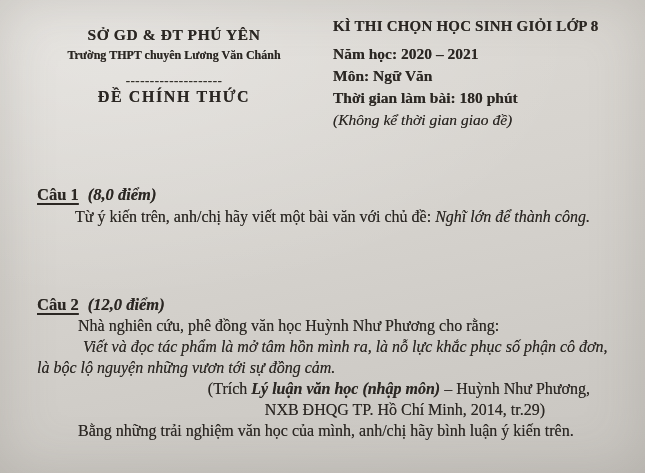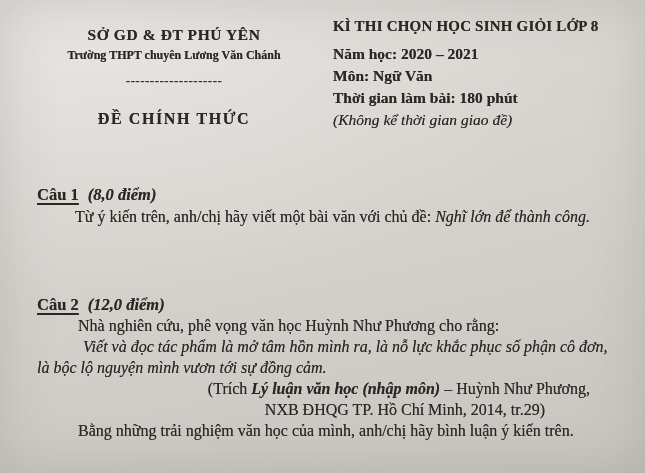--- a/index.html
+++ b/index.html
@@ -17,21 +17,21 @@
   }
   .bold{font-weight:bold;}
   .italic{font-style:italic;}
   .bold-italic{font-weight:bold;font-style:italic;}
 
   
   .head-left{position:absolute;left:28px;top:24px;width:292px;text-align:center;}
   .hl-dept{font-size:15.5px;font-weight:bold;letter-spacing:0.6px;line-height:21px;}
   .hl-school{font-size:12px;font-weight:bold;line-height:21px;}
   .hl-dashes{font-size:13px;font-weight:bold;line-height:14px;margin-top:8px;letter-spacing:0.5px;color:#333029;}
-  .hl-exam{font-size:16px;font-weight:bold;letter-spacing:1.6px;line-height:17px;margin-top:22px;}
+  .hl-exam{font-size:16px;font-weight:bold;letter-spacing:1.6px;line-height:17px;margin-top:0;}
 
   
   .head-right{position:absolute;left:333px;top:16px;width:302px;}
   .hr-title{font-size:15px;font-weight:bold;line-height:21px;letter-spacing:0.2px;white-space:nowrap;}
   .hr-sub{margin-top:6px;}
   .hr-sub > div{font-size:15.5px;line-height:22px;white-space:nowrap;}
 
   
   .qblock{position:absolute;left:37px;width:580px;font-size:16px;}
   .q1{top:184px;}
@@ -77,23 +77,23 @@
     </div>
     <div class="indent38">
       <span>Từ ý kiến trên, anh/chị hãy viết một bài văn với chủ đề: </span><span class="italic">Nghĩ lớn để thành công.</span>
     </div>
   </div>
 
   <div class="qblock q2">
     <div>
       <span class="q-label">Câu 2</span><span class="q-points">(12,0 điểm)</span>
     </div>
-    <div class="indent41">Nhà nghiên cứu, phê vọng văn học Huỳnh Như Phương cho rằng:</div>
+    <div class="indent41">Nhà nghiên cứu, phê đồng văn học Huỳnh Như Phương cho rằng:</div>
     <div class="indent46 italic">Viết và đọc tác phẩm là mở tâm hồn mình ra, là nỗ lực khắc phục số phận cô đơn,</div>
-    <div class="italic">là bộc lộ nguyện mình vươn tới sự đồng cảm.</div>
+    <div class="italic">là bộc lộ nguyện những vươn tới sự đồng cảm.</div>
     <div class="cite-line1">
       <span>(Trích </span><span class="bold-italic">Lý luận văn học (nhập môn)</span><span> – Huỳnh Như Phương,</span>
     </div>
     <div class="cite-line2">NXB ĐHQG TP. Hồ Chí Minh, 2014, tr.29)</div>
     <div class="indent41">Bằng những trải nghiệm văn học của mình, anh/chị hãy bình luận ý kiến trên.</div>
   </div>
 
 </div>
 
 </body></html>

